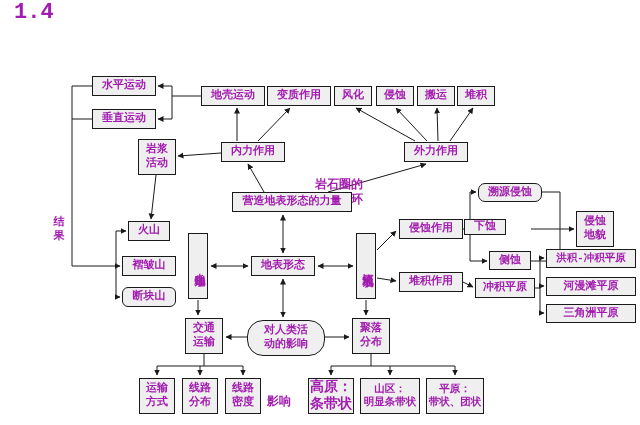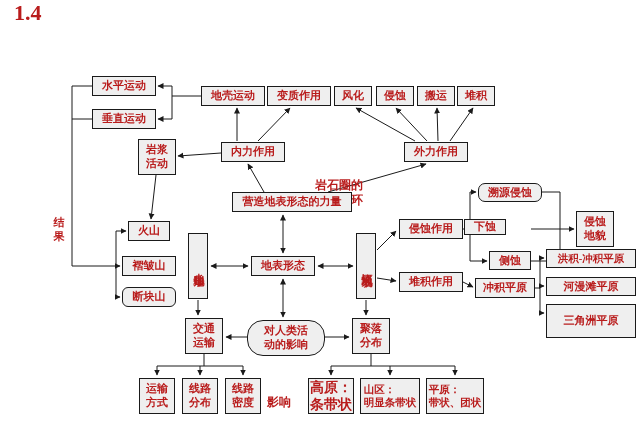--- a/index.html
+++ b/index.html
@@ -1,22 +1,22 @@
 <!DOCTYPE html>
 <html><head>
 <meta charset="utf-8">
 <style>
   html,body{margin:0;padding:0;background:#fff;}
   #canvas{position:relative;width:640px;height:425px;background:#ffffff;overflow:hidden;
-          font-family:Liberation Serif, serif;color:#b91c1c;}
+          font-family:Liberation Mono, monospace;color:#a21caf;}
   #edges{position:absolute;left:0;top:0;z-index:0;}
   .node{position:absolute;box-sizing:border-box;z-index:1;
         border:1px solid #1a1a1a;background:#efefef;
         display:flex;align-items:center;justify-content:center;
-        text-align:left;font-size:11px;font-weight:bold;line-height:1.25;
+        text-align:center;font-size:11px;font-weight:bold;line-height:1.25;
         white-space:pre-line;padding:1px;}
   .plain{border:none;background:transparent;margin-top:36px;}
   .vtext{writing-mode:vertical-rl;text-orientation:upright;letter-spacing:1px;}
   .pagetitle{position:absolute;left:14px;top:0px;font-size:22px;font-weight:bold;z-index:1;}
 </style>
 </head>
 <body>
 
 <div id="canvas">
 
@@ -137,21 +137,21 @@
   <div class="node" style="left:399px;top:219px;width:64px;height:20px;">侵蚀作用</div>
   <div class="node" style="left:478px;top:183px;width:64px;height:19px;border-radius:7px;">溯源侵蚀</div>
   <div class="node" style="left:464px;top:219px;width:42px;height:16px;">下蚀</div>
   <div class="node" style="left:489px;top:251px;width:42px;height:19px;">侧蚀</div>
   <div class="node" style="left:576px;top:211px;width:38px;height:36px;">侵蚀
 地貌</div>
   <div class="node" style="left:399px;top:272px;width:64px;height:20px;">堆积作用</div>
   <div class="node" style="left:475px;top:278px;width:60px;height:20px;">冲积平原</div>
   <div class="node" style="left:546px;top:249px;width:90px;height:19px;font-size:10.5px;">洪积-冲积平原</div>
   <div class="node" style="left:546px;top:277px;width:90px;height:19px;">河漫滩平原</div>
-  <div class="node" style="left:546px;top:304px;width:90px;height:34px;">三角洲平原</div>
+  <div class="node" style="left:546px;top:304px;width:90px;height:19px;">三角洲平原</div>
   <div class="node" style="left:185px;top:318px;width:38px;height:36px;">交通
 运输</div>
   <div class="node" style="left:247px;top:320px;width:78px;height:36px;border-radius:16px;">对人类活
 动的影响</div>
   <div class="node" style="left:352px;top:318px;width:38px;height:36px;">聚落
 分布</div>
   <div class="node plain" style="left:262px;top:358px;width:34px;height:16px;font-size:12px;">影响</div>
   <div class="node" style="left:139px;top:378px;width:36px;height:36px;">运输
 方式</div>
   <div class="node" style="left:182px;top:378px;width:36px;height:36px;">线路

